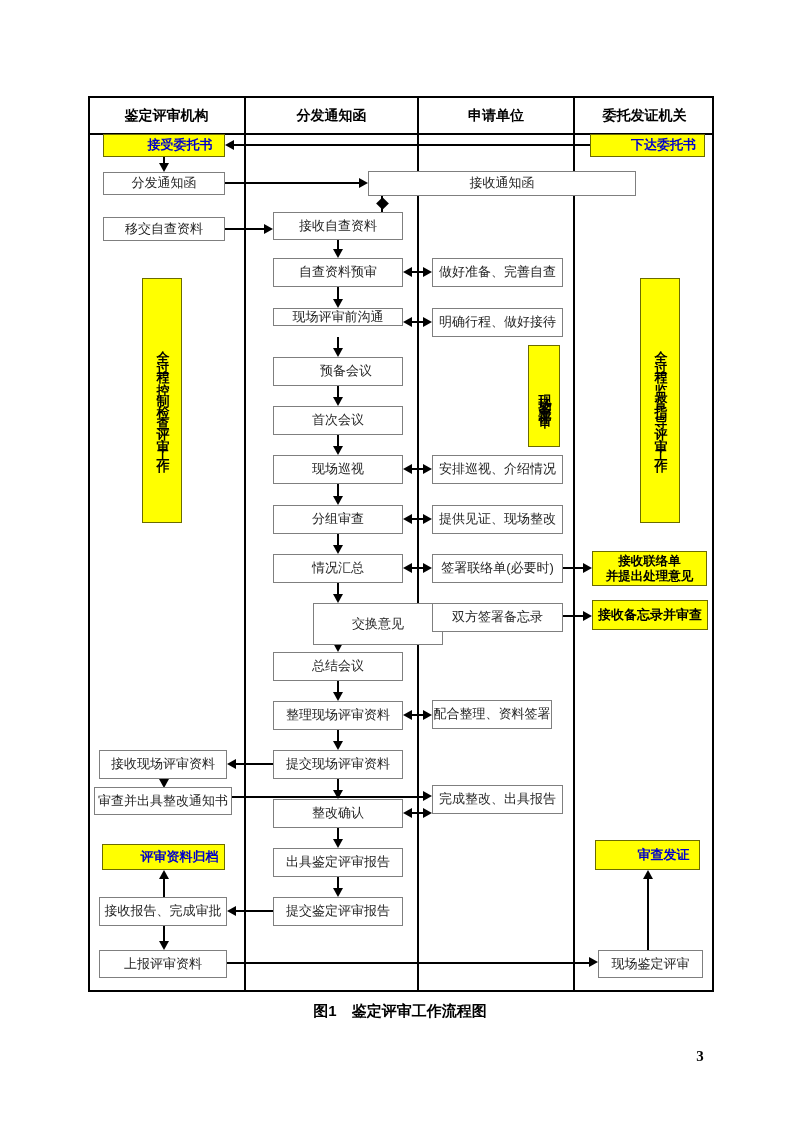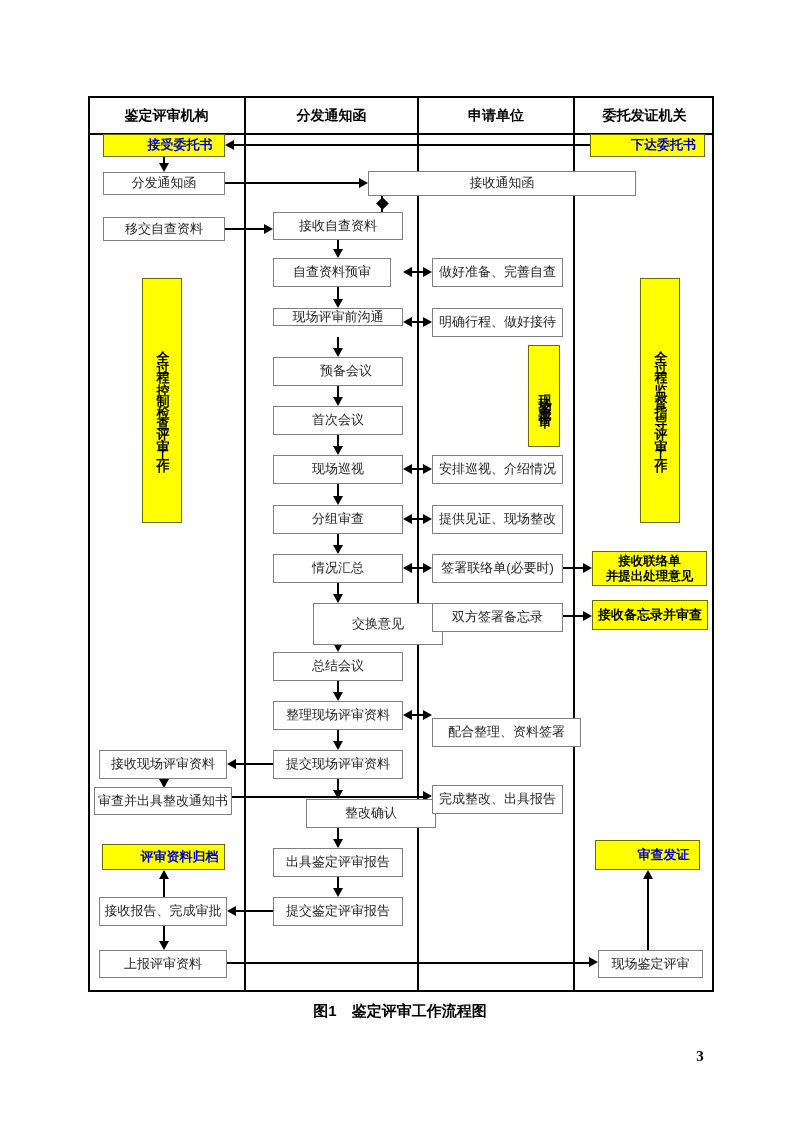--- a/index.html
+++ b/index.html
@@ -147,43 +147,43 @@
   <div class="node yellow vtext vtall" style="left:142px;top:278px;width:40px;height:245px;">全过程控制检查评审工作</div>
   <div class="node" style="left:99px;top:750px;width:128px;height:29px;">接收现场评审资料</div>
   <div class="node" style="left:94px;top:787px;width:138px;height:28px;">审查并出具整改通知书</div>
   <div class="node yellow blue" style="left:102px;top:844px;width:123px;height:26px;">评审资料归档</div>
   <div class="node" style="left:99px;top:897px;width:128px;height:29px;">接收报告、完成审批</div>
   <div class="node" style="left:99px;top:950px;width:128px;height:28px;">上报评审资料</div>
 
   <div class="node" style="left:368px;top:171px;width:268px;height:25px;">接收通知函</div>
 
   <div class="node" style="left:273px;top:212px;width:130px;height:28px;">接收自查资料</div>
-  <div class="node" style="left:273px;top:258px;width:118px;height:29px;">自查资料预审</div>
+  <div class="node" style="left:273px;top:258px;width:130px;height:29px;">自查资料预审</div>
   <div class="node" style="left:273px;top:308px;width:130px;height:18px;">现场评审前沟通</div>
   <div class="node" style="left:273px;top:357px;width:130px;height:29px;padding-left:16px;">预备会议</div>
   <div class="node" style="left:273px;top:406px;width:130px;height:29px;">首次会议</div>
   <div class="node" style="left:273px;top:455px;width:130px;height:29px;">现场巡视</div>
   <div class="node" style="left:273px;top:505px;width:130px;height:29px;">分组审查</div>
   <div class="node" style="left:273px;top:554px;width:130px;height:29px;">情况汇总</div>
   <div class="node" style="left:273px;top:603px;width:130px;height:42px;margin-left:40px;">交换意见</div>
   <div class="node" style="left:273px;top:652px;width:130px;height:29px;">总结会议</div>
   <div class="node" style="left:273px;top:701px;width:130px;height:29px;">整理现场评审资料</div>
   <div class="node" style="left:273px;top:750px;width:130px;height:29px;">提交现场评审资料</div>
-  <div class="node" style="left:273px;top:799px;width:130px;height:29px;margin-left:33px;">整改确认</div>
+  <div class="node" style="left:273px;top:799px;width:130px;height:29px;">整改确认</div>
   <div class="node" style="left:273px;top:848px;width:130px;height:29px;text-align:center;">出具鉴定评审报告</div>
   <div class="node" style="left:273px;top:897px;width:130px;height:29px;">提交鉴定评审报告</div>
 
   <div class="node" style="left:432px;top:258px;width:131px;height:29px;">做好准备、完善自查</div>
   <div class="node" style="left:432px;top:308px;width:131px;height:29px;">明确行程、做好接待</div>
   <div class="node yellow vtext vmid" style="left:528px;top:345px;width:32px;height:102px;">现场鉴定评审</div>
   <div class="node" style="left:432px;top:455px;width:131px;height:29px;">安排巡视、介绍情况</div>
   <div class="node" style="left:432px;top:505px;width:131px;height:29px;">提供见证、现场整改</div>
   <div class="node" style="left:432px;top:554px;width:131px;height:29px;">签署联络单(必要时)</div>
   <div class="node" style="left:432px;top:603px;width:131px;height:29px;">双方签署备忘录</div>
-  <div class="node" style="left:432px;top:718px;width:149px;height:29px;">配合整理、资料签署</div>
+  <div class="node" style="left:432px;top:700px;width:120px;height:29px;">配合整理、资料签署</div>
   <div class="node" style="left:432px;top:785px;width:131px;height:29px;">完成整改、出具报告</div>
 
   <div class="node yellow blue" style="left:590px;top:134px;width:115px;height:23px;">下达委托书</div>
   <div class="node yellow two-line" style="left:592px;top:551px;width:115px;height:35px;font-size:12.5px;">
     <span>接收联络单</span>
     <span>并提出处理意见</span>
   </div>
   <div class="node yellow" style="left:592px;top:600px;width:116px;height:30px;">接收备忘录并审查</div>
   <div class="node yellow blue" style="left:595px;top:840px;width:105px;height:30px;">审查发证</div>
   <div class="node" style="left:598px;top:950px;width:105px;height:28px;">现场鉴定评审</div>

